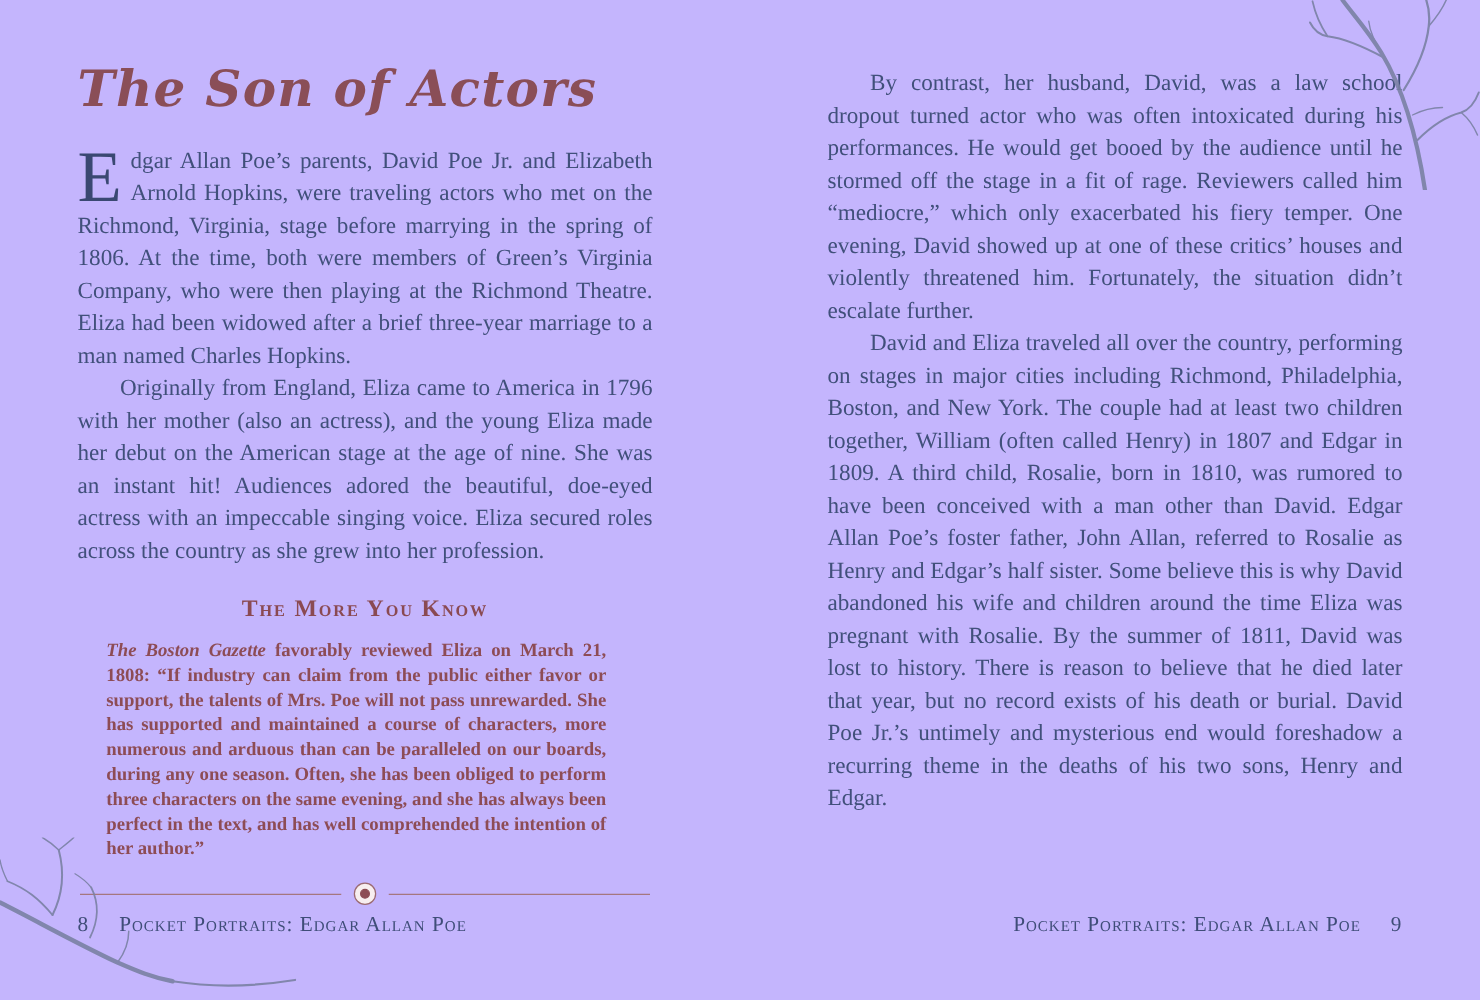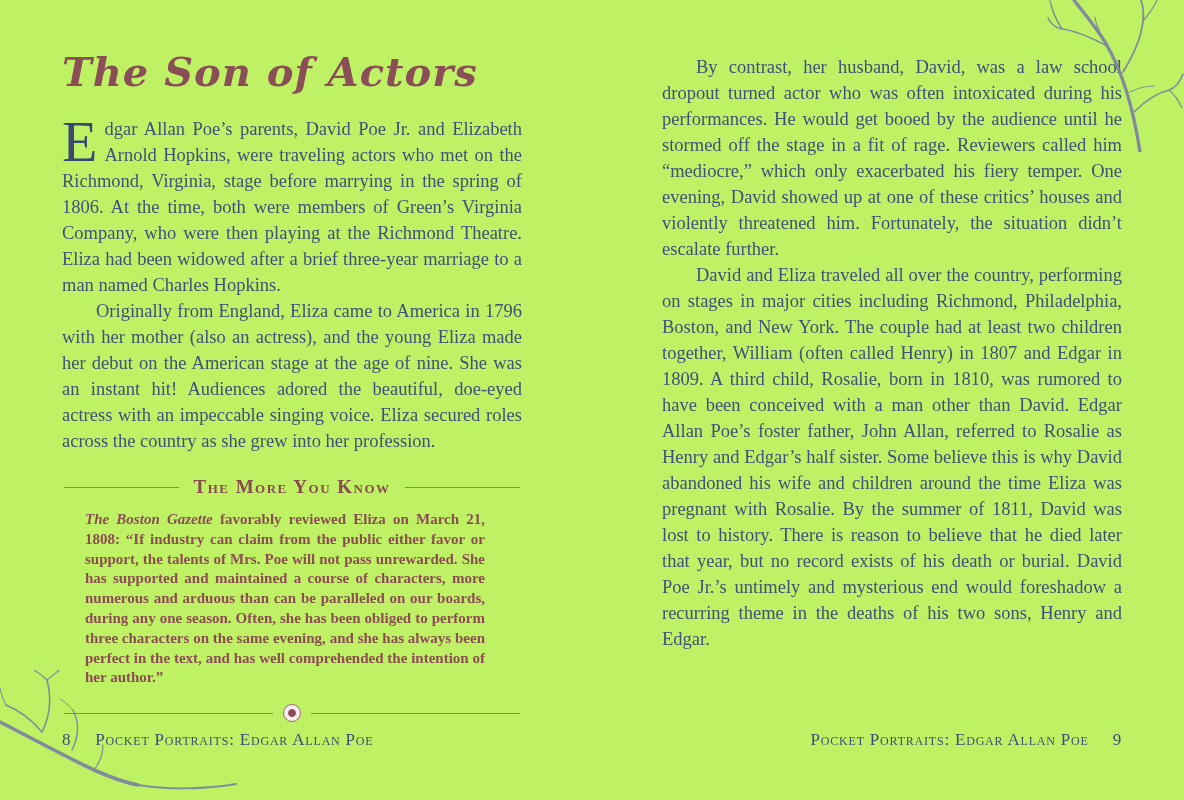--- a/index.html
+++ b/index.html
@@ -1,20 +1,20 @@
 <!DOCTYPE html>
 <html><head>
 <meta charset="utf-8">
 <style>
   * { margin:0; padding:0; box-sizing:border-box; }
   html,body { background:#ffffff; }
   .spread {
     position:relative;
     width:1184px; height:800px;
-    background:#bef264;
+    background:#c4b5fd;
     overflow:hidden;
     font-family:"Liberation Serif", serif;
   }
   .page { position:absolute; top:0; height:800px; width:460px; }
   .page-left  { left:62px; }
   .page-right { left:662px; }
 
   .chapter-title {
     margin-top:50px;
     font-family:"DejaVu Serif", serif;
@@ -41,20 +41,21 @@
     line-height:46px;
     padding:3px 7px 0 0;
     color:#3a4872;
     font-weight:400;
   }
 
   .sidebar { margin-top:22px; }
   .sidebar-heading-row {
     display:flex; align-items:center;
     margin:0 2px;
+    flex-direction:column;
   }
   .rule {
     flex:1; height:0;
     border-top:1.6px solid #a5777f;
   }
   .sidebar-heading {
     font-variant:small-caps;
     font-weight:700;
     font-size:19px;
     letter-spacing:1.5px;

